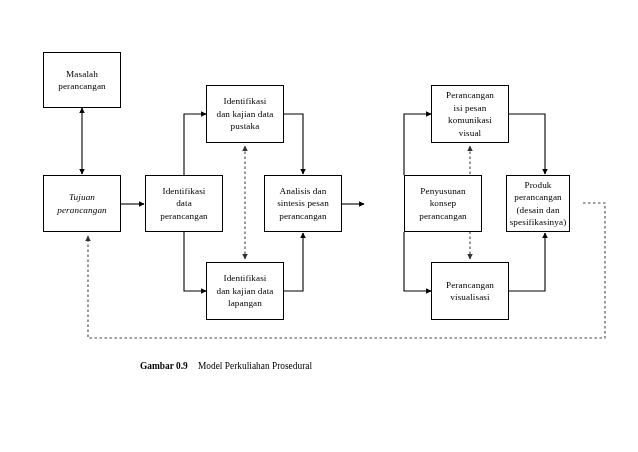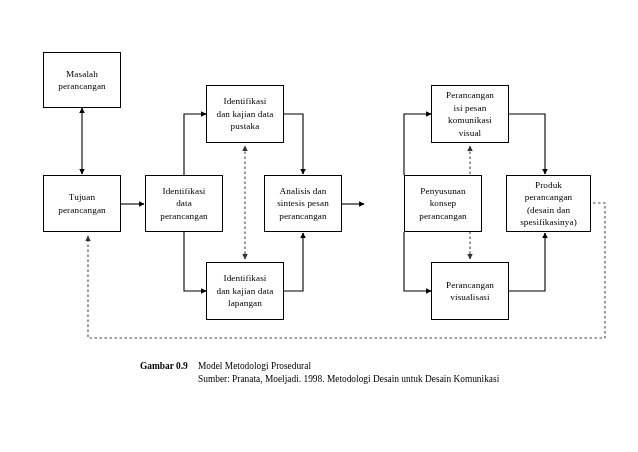--- a/index.html
+++ b/index.html
@@ -114,21 +114,21 @@
 
       <path d="M 583 203 L 605 203 L 605 338 L 88 338 L 88 236" marker-end="url(#arrow-dash)"></path>
     </g>
   </svg>
 
   <div class="node-box" style="left:43px; top:52px; width:78px; height:56px;">
     <span class="node-label">Masalah
 perancangan</span>
   </div>
 
-  <div class="node-box" style="left:43px; top:175px; width:78px; height:57px;">
+  <div class="node-box" style="left:43px; top:175px; width:78px; height:57px;font-style:italic;">
     <span class="node-label">Tujuan
 perancangan</span>
   </div>
 
   <div class="node-box" style="left:145px; top:175px; width:78px; height:57px;">
     <span class="node-label">Identifikasi
 data
 perancangan</span>
   </div>
 
@@ -161,29 +161,26 @@
 isi pesan
 komunikasi
 visual</span>
   </div>
 
   <div class="node-box" style="left:431px; top:262px; width:78px; height:58px;">
     <span class="node-label">Perancangan
 visualisasi</span>
   </div>
 
-  <div class="node-box" style="left:506px; top:175px; width:85px; height:57px;">
+  <div class="node-box" style="left:506px; top:175px; width:64px; height:57px;">
     <span class="node-label">Produk
 perancangan
 (desain dan
 spesifikasinya)</span>
   </div>
 
   <div id="caption">
     <span class="cap-row">
-      <span class="cap-label">Gambar 0.9</span><span>Model Metodologi Prosedural</span>
-    </span>
-    <span class="cap-row">
-      <span class="cap-indent"></span><span>Sumber:  Pranata, Moeljadi. 1998. Metodologi Desain untuk Desain Komunikasi</span>
+      <span class="cap-label">Gambar 0.9</span><span>Model Perkuliahan Prosedural</span>
     </span>
   </div>
 
 </div>
 
 </body></html>

